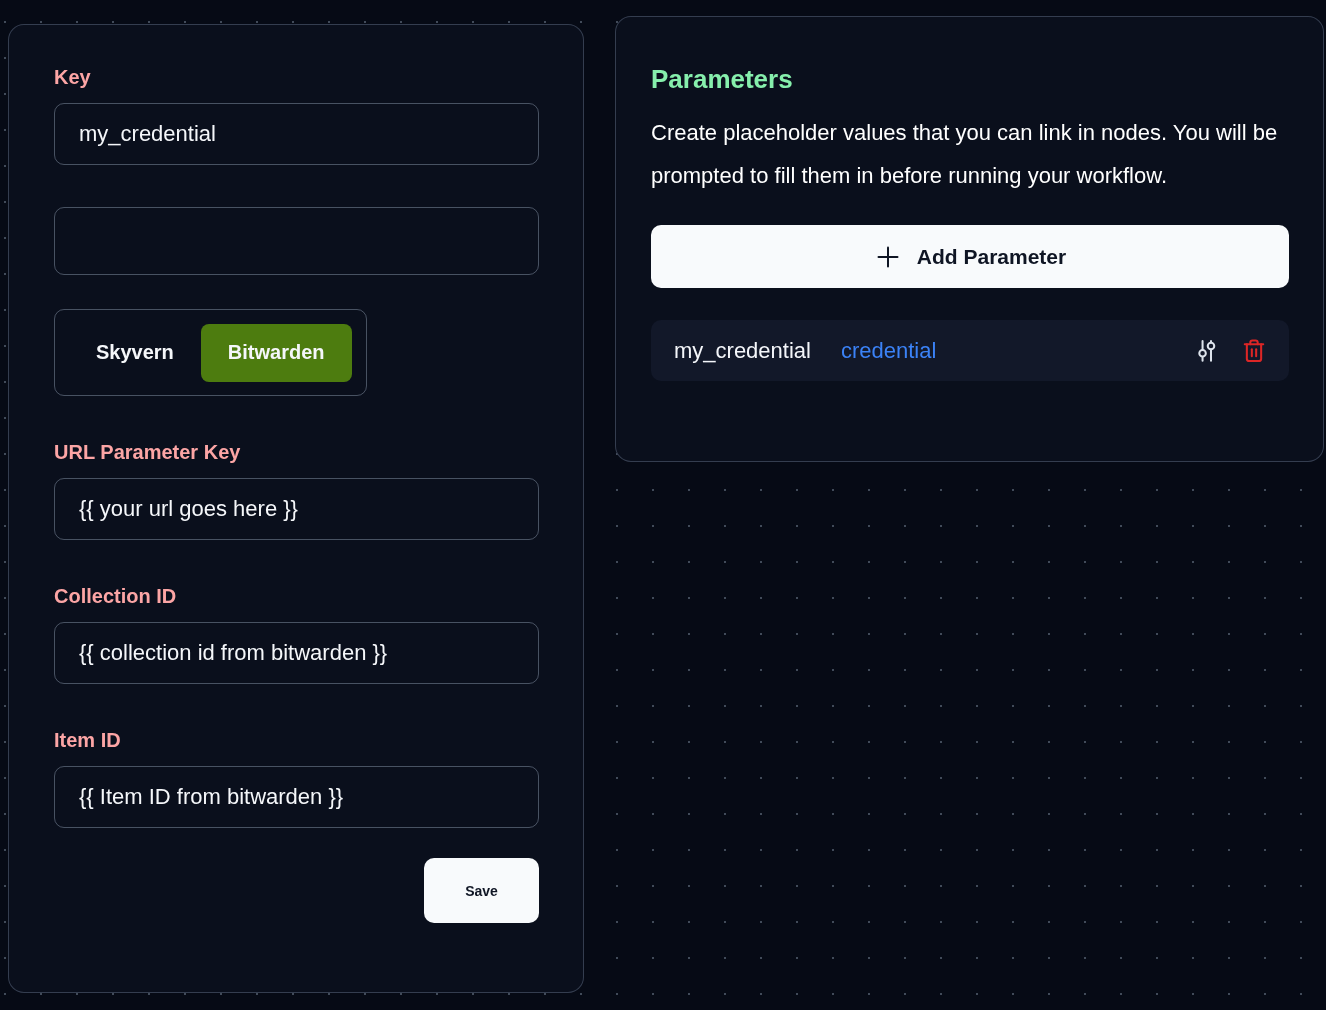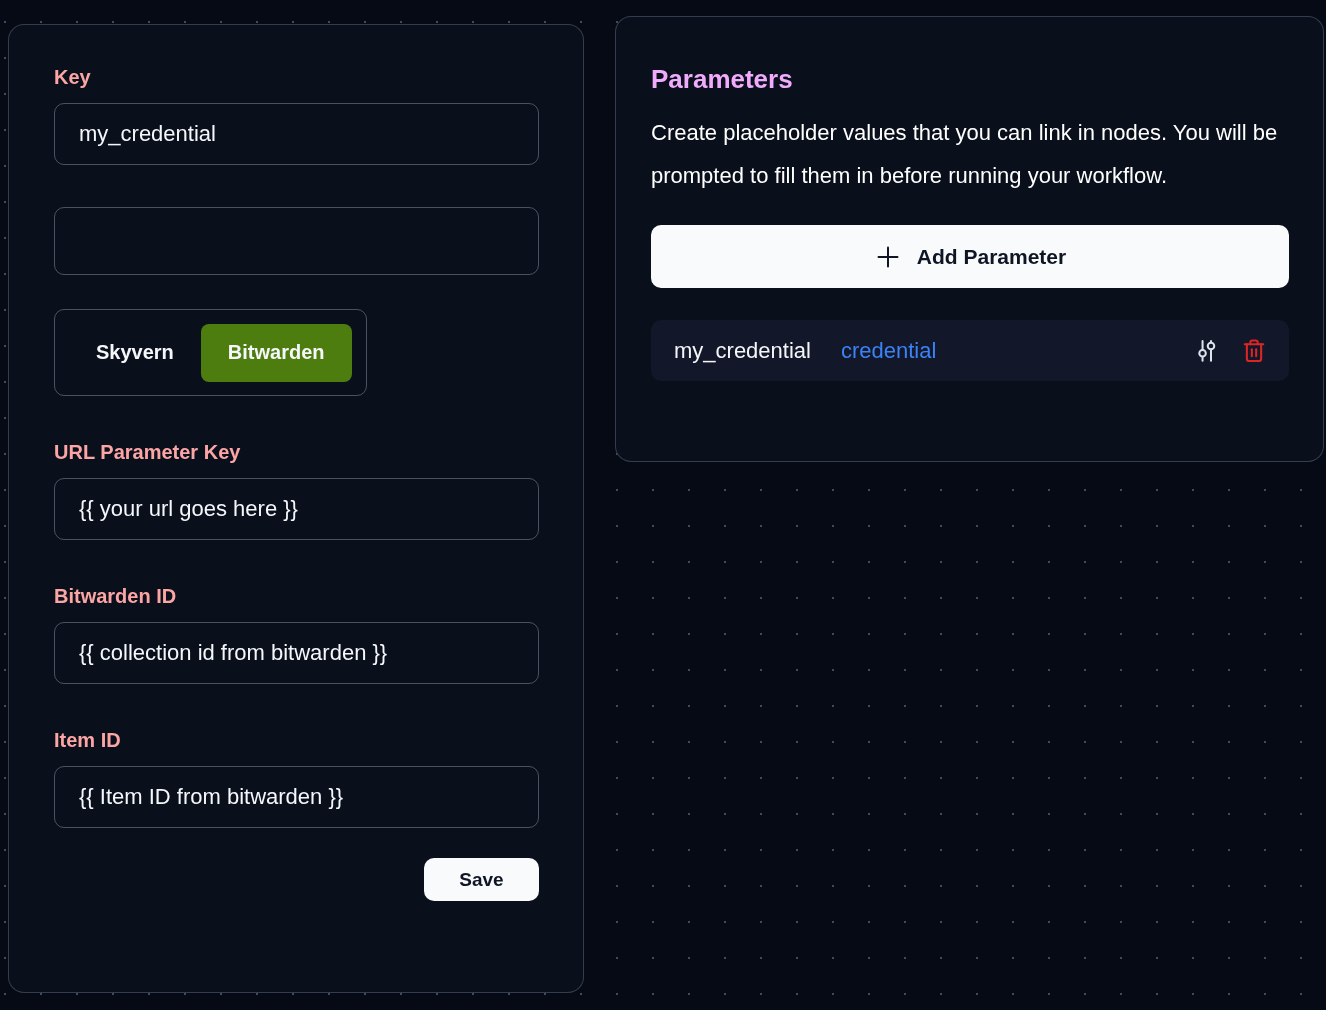--- a/index.html
+++ b/index.html
@@ -84,35 +84,35 @@
   .btn-light {
     background: #f8fafc;
     color: #0f1524;
     border: none;
     border-radius: 10px;
     font-family: "Liberation Sans", "DejaVu Sans", sans-serif;
     font-weight: 700;
     cursor: pointer;
   }
   .save-button {
-    height: 43px;
+    height: 65px;
     min-width: 115px;
     padding: 0 30px;
-    font-size: 19px;
+    font-size: 14px;
   }
   
   .parameters-panel {
     left: 615px; top: 16px;
     width: 709px; height: 446px;
     padding: 42px 34px 0 35px;
   }
   .panel-title {
     font-size: 26px;
     font-weight: 600;
-    color: #f0abfc;
+    color: #86efac;
     height: 40px;
     line-height: 40px;
   }
   .panel-subtitle {
     margin-top: 12px;
     font-size: 22px;
     line-height: 43px;
     color: #ffffff;
     max-width: 645px;
   }
@@ -179,21 +179,21 @@
       <button class="toggle-option">Skyvern</button>
       <button class="toggle-option selected">Bitwarden</button>
     </div>
 
     <div class="field-group">
       <label class="field-label">URL Parameter Key</label>
       <input class="text-input" type="text" value="{{ your url goes here }}" style="">
     </div>
 
     <div class="field-group">
-      <label class="field-label">Bitwarden ID</label>
+      <label class="field-label">Collection ID</label>
       <input class="text-input" type="text" value="{{ collection id from bitwarden }}" style="">
     </div>
 
     <div class="field-group">
       <label class="field-label">Item ID</label>
       <input class="text-input" type="text" value="{{ Item ID from bitwarden }}" style="">
     </div>
 
     <div class="save-row">
       <button class="btn-light save-button">Save</button>

